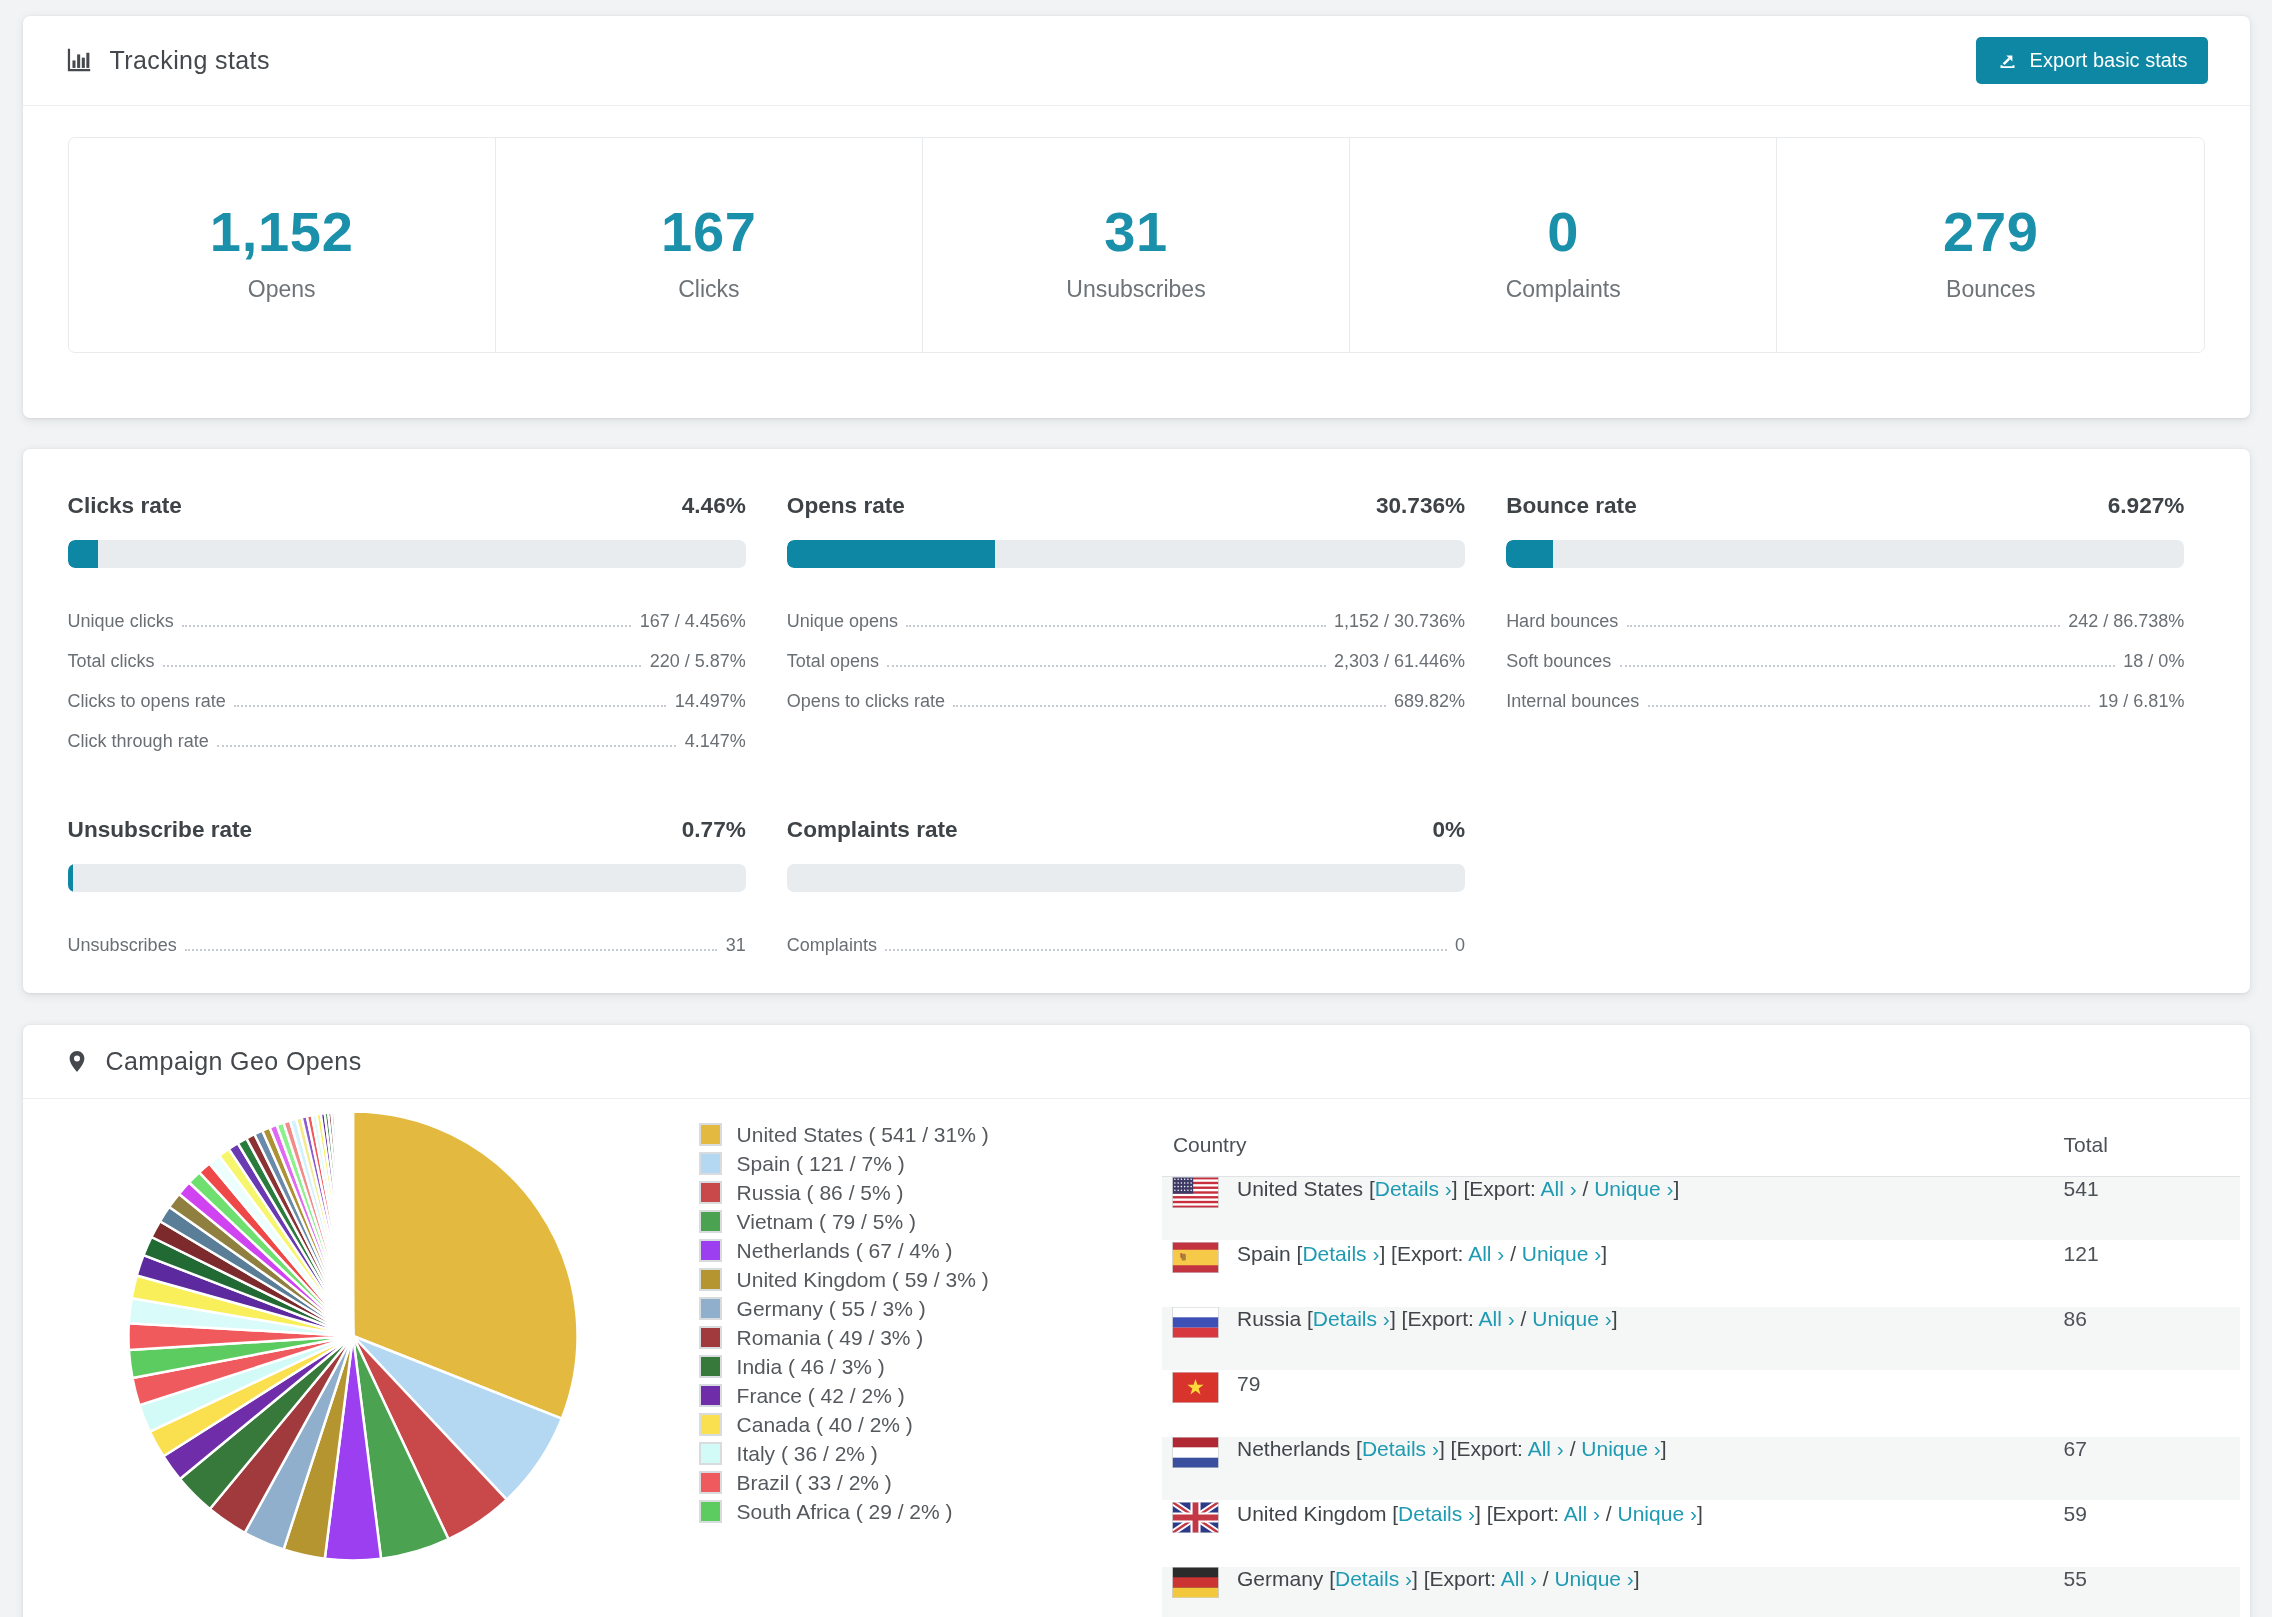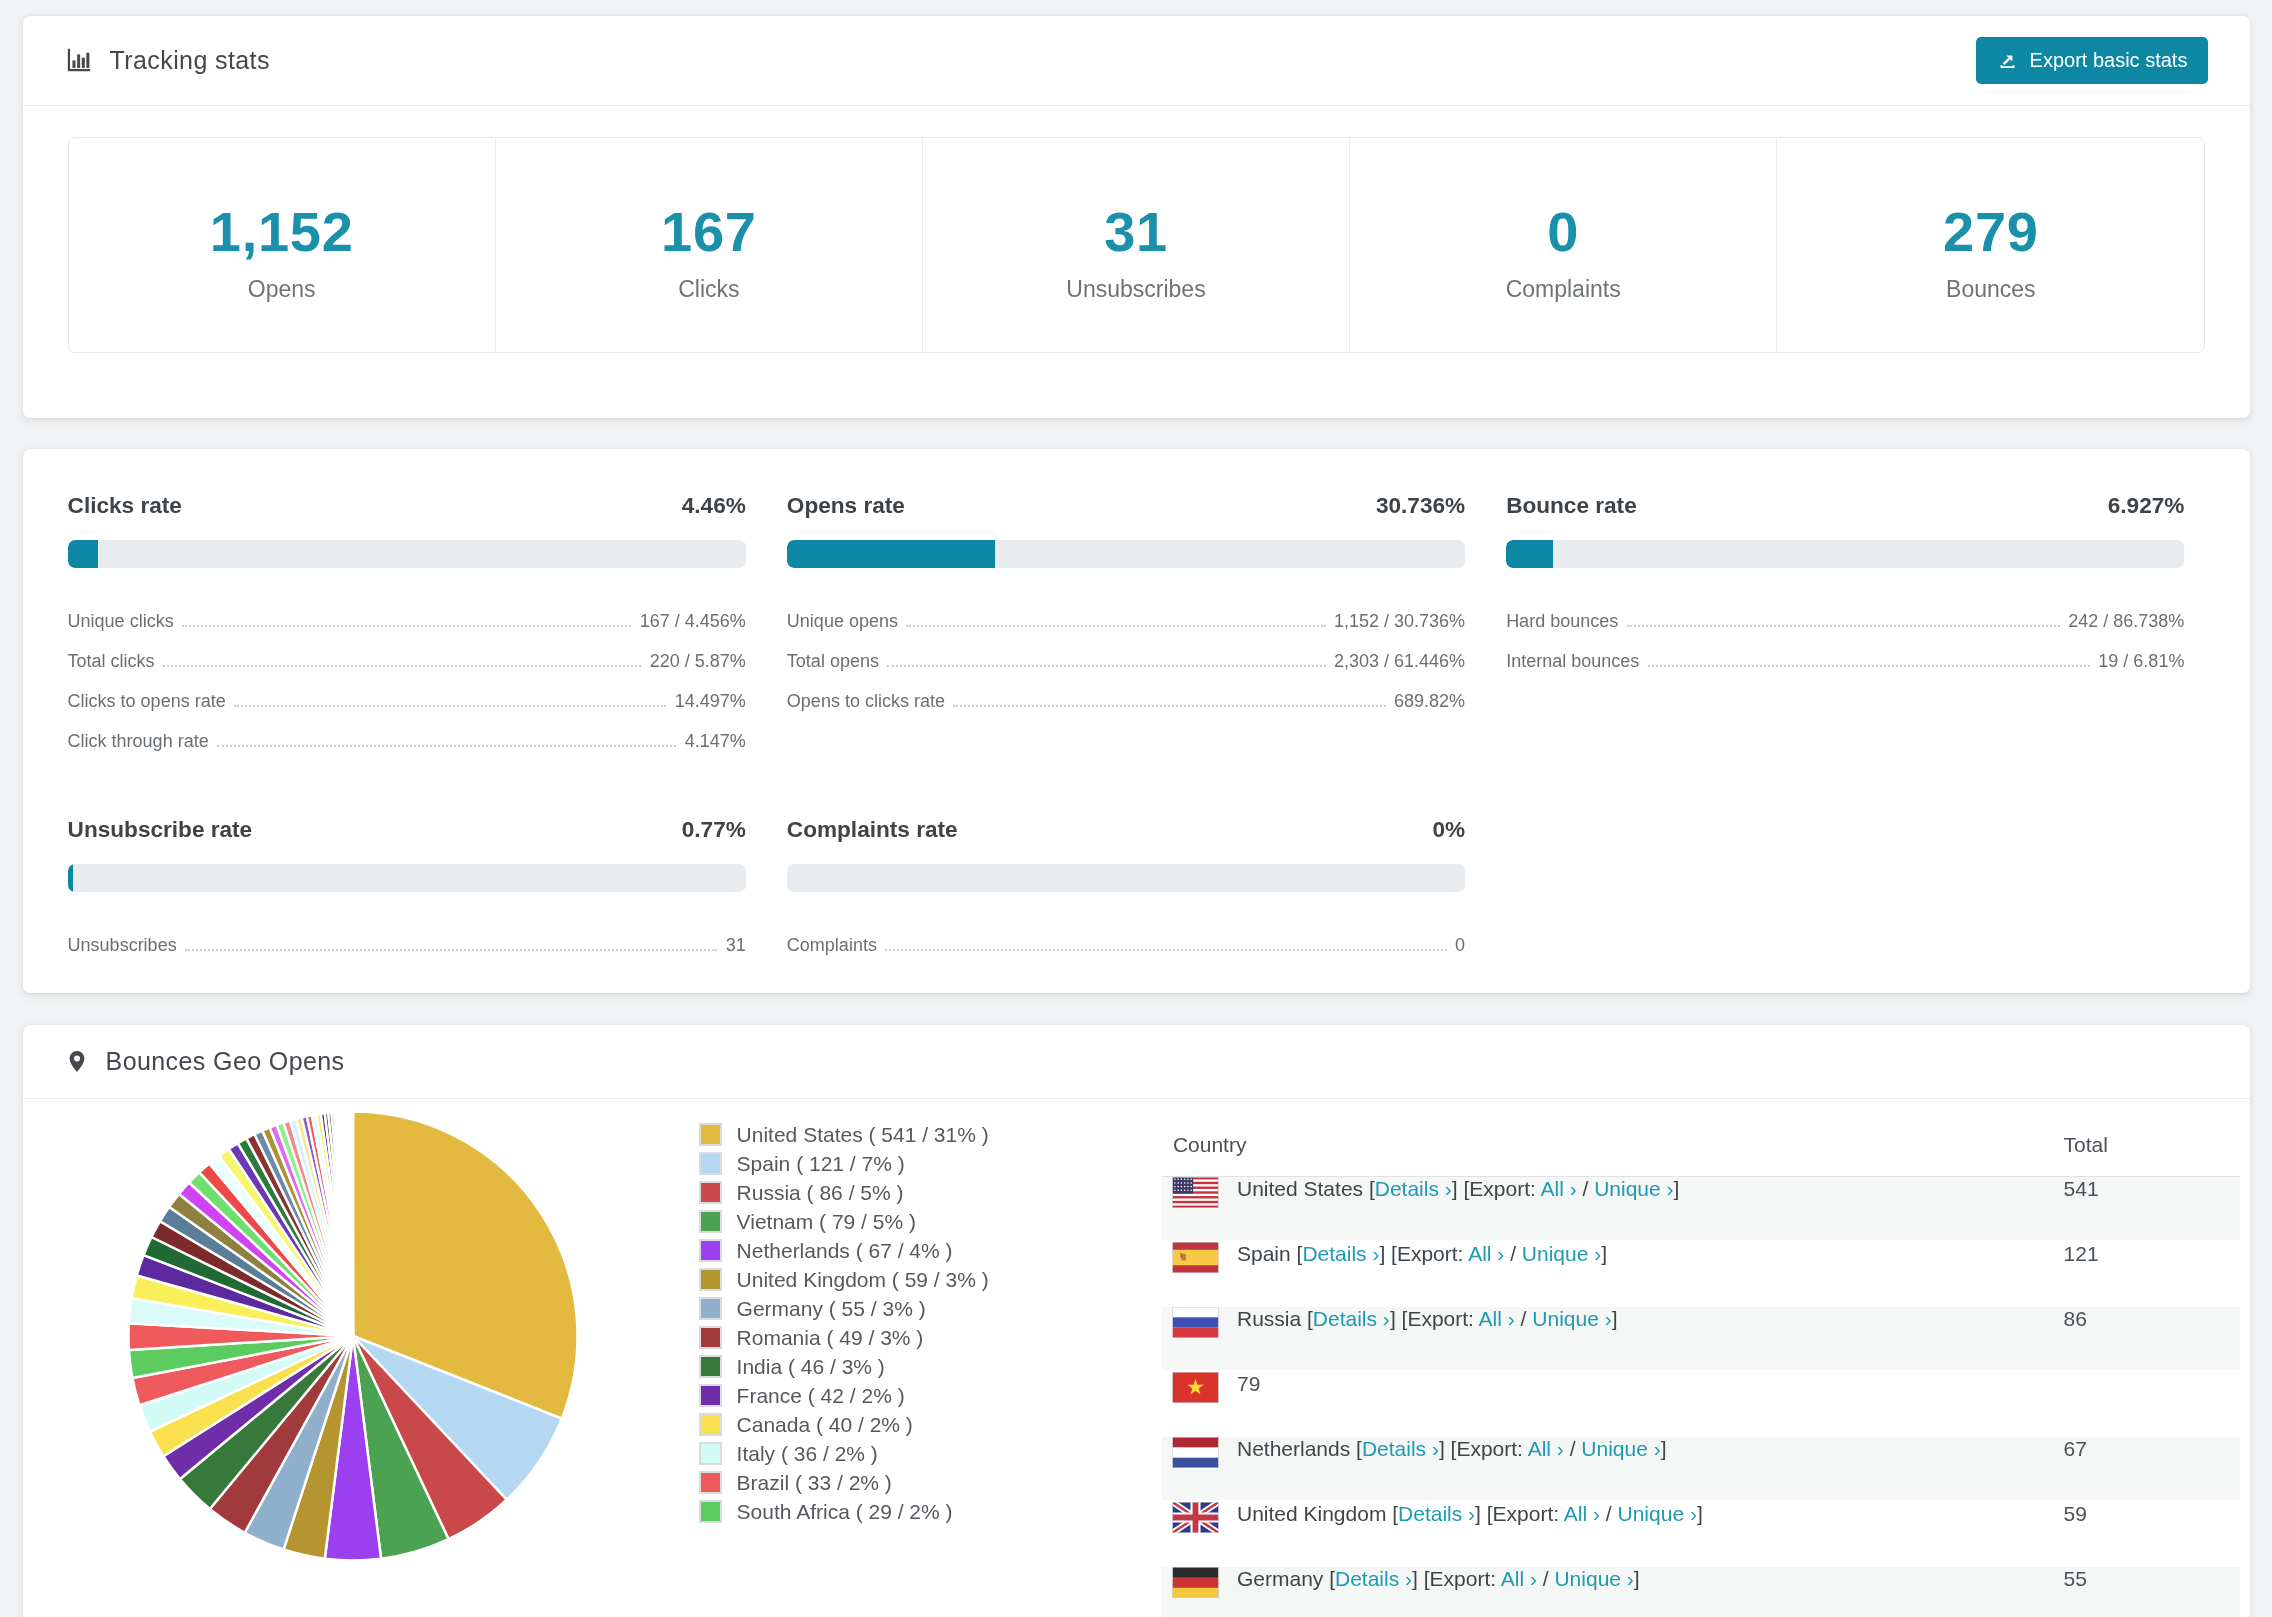--- a/index.html
+++ b/index.html
@@ -200,20 +200,25 @@
           <div class="bar">
             <div class="bar-fill" style="width: 6.927%;"></div>
           </div>
           <div class="rate-rows">
             <div class="rate-row">
               <div class="lbl">Hard bounces</div>
               <div class="leader"></div>
               <div class="val">242 / 86.738%</div>
             </div>
             <div class="rate-row">
+              <div class="lbl">Soft bounces</div>
+              <div class="leader"></div>
+              <div class="val">18 / 0%</div>
+            </div>
+            <div class="rate-row">
               <div class="lbl">Internal bounces</div>
               <div class="leader"></div>
               <div class="val">19 / 6.81%</div>
             </div>
           </div>
         </div>
       </div>
     <div class="rates-row rates-row-2" id="rates-row-2">
         <div class="rate-block">
           <div class="rate-title-row">
@@ -249,21 +254,21 @@
   </section>
 
   <section class="card card-geo">
     <div class="card-header">
       <div class="card-title-wrap">
         <span class="hdr-icon">
           <svg viewBox="0 0 24 24" width="24" height="31">
             <path d="M12 1.6C7.9 1.6 4.6 4.9 4.6 9c0 5.5 7.4 13.4 7.4 13.4S19.4 14.5 19.4 9c0-4.1-3.3-7.4-7.4-7.4zm0 10.4a3 3 0 1 1 0-6 3 3 0 0 1 0 6z" fill="#45494d"></path>
           </svg>
         </span>
-        <h2 class="card-title">Bounces Geo Opens</h2>
+        <h2 class="card-title">Campaign Geo Opens</h2>
       </div>
     </div>
     <div class="geo-content">
       <svg class="pie" id="pie" viewBox="0 0 660 660">
           <path d="M330 330L330.00 12.00A318 318 0 0 1 625.65 447.12Z" fill="#e3ba3f" stroke="#fff" stroke-width="3.5" stroke-linejoin="round"></path>
           <path d="M330 330L625.65 447.12A318 318 0 0 1 547.63 561.86Z" fill="#b5d8f2" stroke="#fff" stroke-width="3.5" stroke-linejoin="round"></path>
           <path d="M330 330L547.63 561.86A318 318 0 0 1 465.32 617.77Z" fill="#c9494b" stroke="#fff" stroke-width="3.5" stroke-linejoin="round"></path>
           <path d="M330 330L465.32 617.77A318 318 0 0 1 369.76 645.50Z" fill="#4ba250" stroke="#fff" stroke-width="3.5" stroke-linejoin="round"></path>
           <path d="M330 330L369.76 645.50A318 318 0 0 1 290.04 645.48Z" fill="#9b3ff0" stroke="#fff" stroke-width="3.5" stroke-linejoin="round"></path>
           <path d="M330 330L290.04 645.48A318 318 0 0 1 231.63 632.40Z" fill="#b5952f" stroke="#fff" stroke-width="3.5" stroke-linejoin="round"></path>

